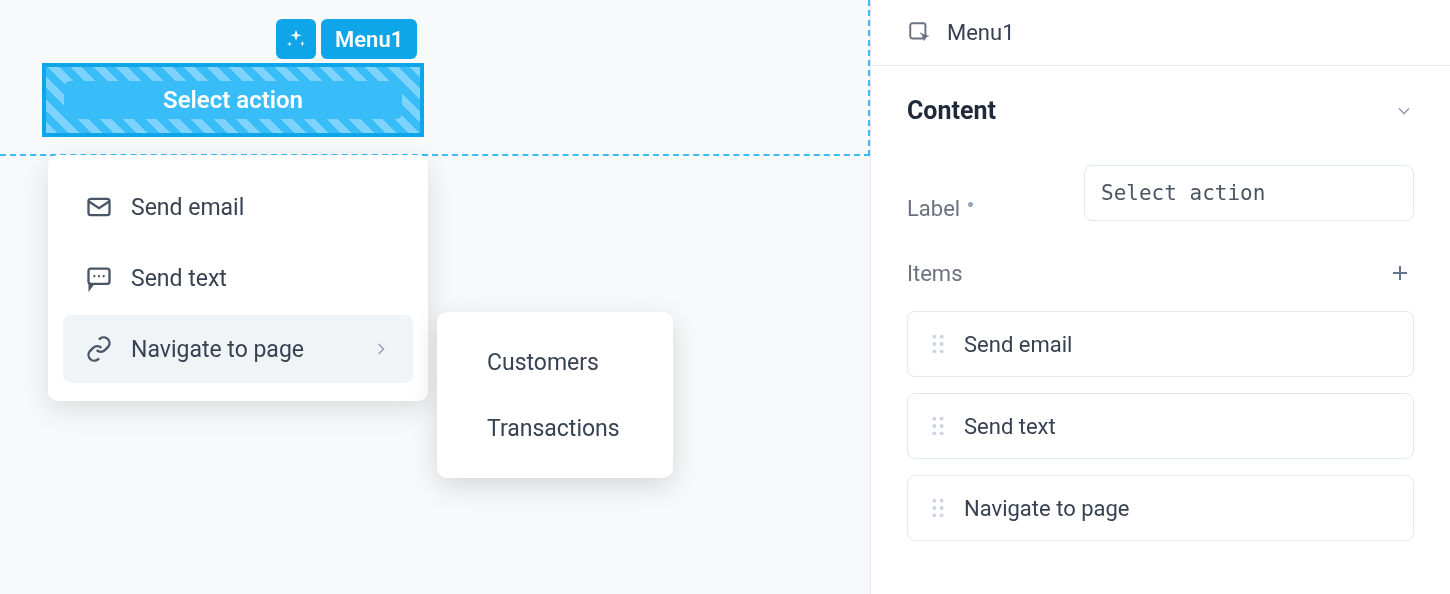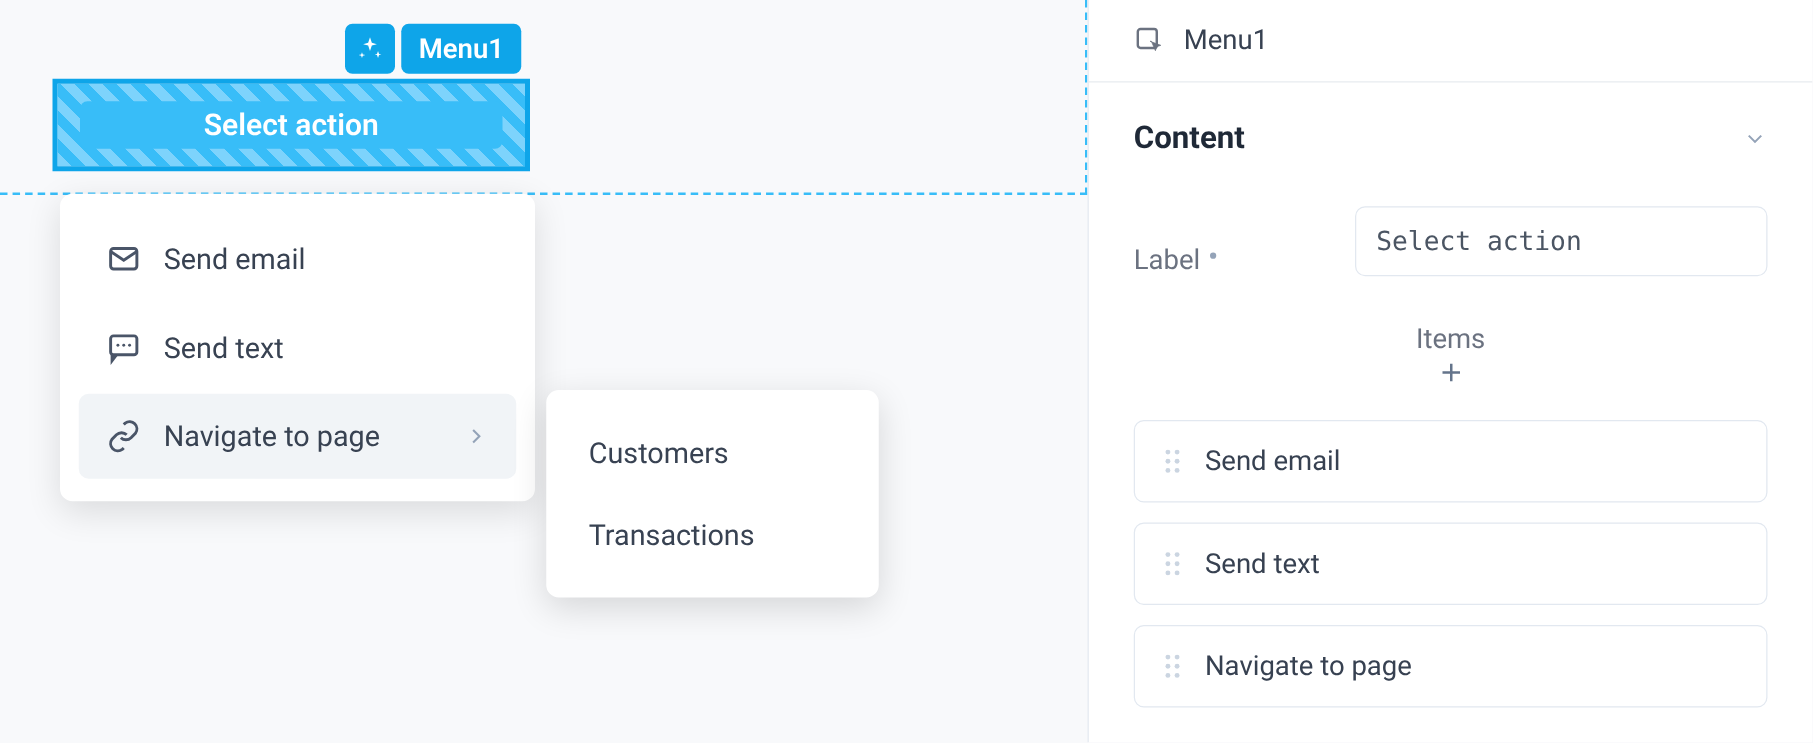--- a/index.html
+++ b/index.html
@@ -101,25 +101,25 @@
       flex-shrink:0;
     }
     .dropdown-item .chevron {
       margin-left:auto;
       color:#94a3b8;
     }
     .submenu {
       position:absolute;
       left: 437px;
       top: 312px;
-      width: 266px;
+      width: 236px;
       background:#fff;
       border-radius:10px;
       box-shadow: 0 8px 28px rgba(0,0,0,0.14);
-      padding: 17px 0;
+      padding: 17px 16px;
     }
     .submenu-item {
       padding: 0 34px;
       height: 66px;
       display:flex;align-items:center;
       font-size: 23px;
       color:#384252;
     }
     
     .inspector {
@@ -173,21 +173,20 @@
       border-radius: 8px;
       font-family: ui-monospace, "SFMono-Regular", Menlo, Consolas, monospace;
       font-size: 21px;
       color:#4b5563;
       padding: 0 16px;
       background:#fff;
     }
     .items-header {
       display:flex;align-items:center;justify-content:space-between;
       margin-bottom: 24px;
-      flex-direction: column;
     }
     .items-header .plus {
       width:28px;height:28px;
       display:flex;align-items:center;justify-content:center;
       color:#64748b;
     }
     .item-row {
       height: 66px;
       border:1px solid #e2e8f0;
       border-radius:8px;

